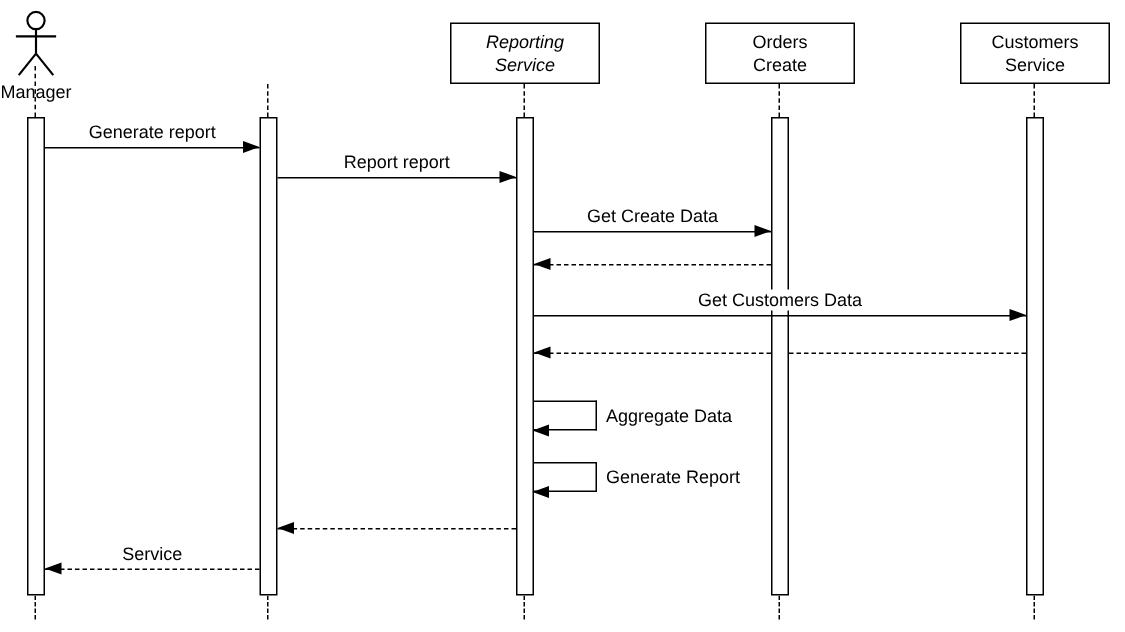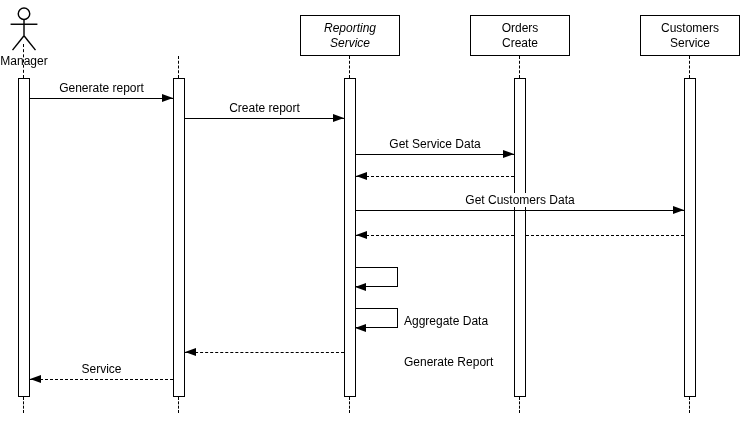--- a/index.html
+++ b/index.html
@@ -105,21 +105,20 @@
     border-bottom: 1px solid #000;
   }
   .self-msg .arrow.left { top: auto; bottom: -4px; left: -1px; }
   .self-label {
     position: absolute;
     left: 48px;
     top: 50%;
     transform: translateY(-50%);
     white-space: nowrap;
     background: #fff;
-    margin-top: 44px;
   }
 </style>
 </head>
 <body>
 
 <div class="canvas">
 
   <div class="lifeline" style="left:23px;  top:44px; height:34px;"></div>
   <div class="lifeline" style="left:178px; top:56px; height:22px;"></div>
   <div class="lifeline" style="left:349px; top:56px; height:22px;"></div>
@@ -154,27 +153,27 @@
   <div class="bar" style="left:514px;"></div>
   <div class="bar" style="left:684px;"></div>
 
   <div class="msg" style="left:30px; top:98px; width:143px;">
     <span class="msg-label">Generate report</span>
     <div class="line"></div>
     <div class="arrow right"></div>
   </div>
 
   <div class="msg" style="left:185px; top:118px; width:159px;">
-    <span class="msg-label">Create report</span>
+    <span class="msg-label">Report report</span>
     <div class="line"></div>
     <div class="arrow right"></div>
   </div>
 
   <div class="msg" style="left:356px; top:154px; width:158px;">
-    <span class="msg-label">Get Service Data</span>
+    <span class="msg-label">Get Create Data</span>
     <div class="line"></div>
     <div class="arrow right"></div>
   </div>
 
   <div class="msg" style="left:356px; top:176px; width:158px;">
     <div class="line dashed"></div>
     <div class="arrow left"></div>
   </div>
 
   <div class="msg" style="left:356px; top:210px; width:328px;">

